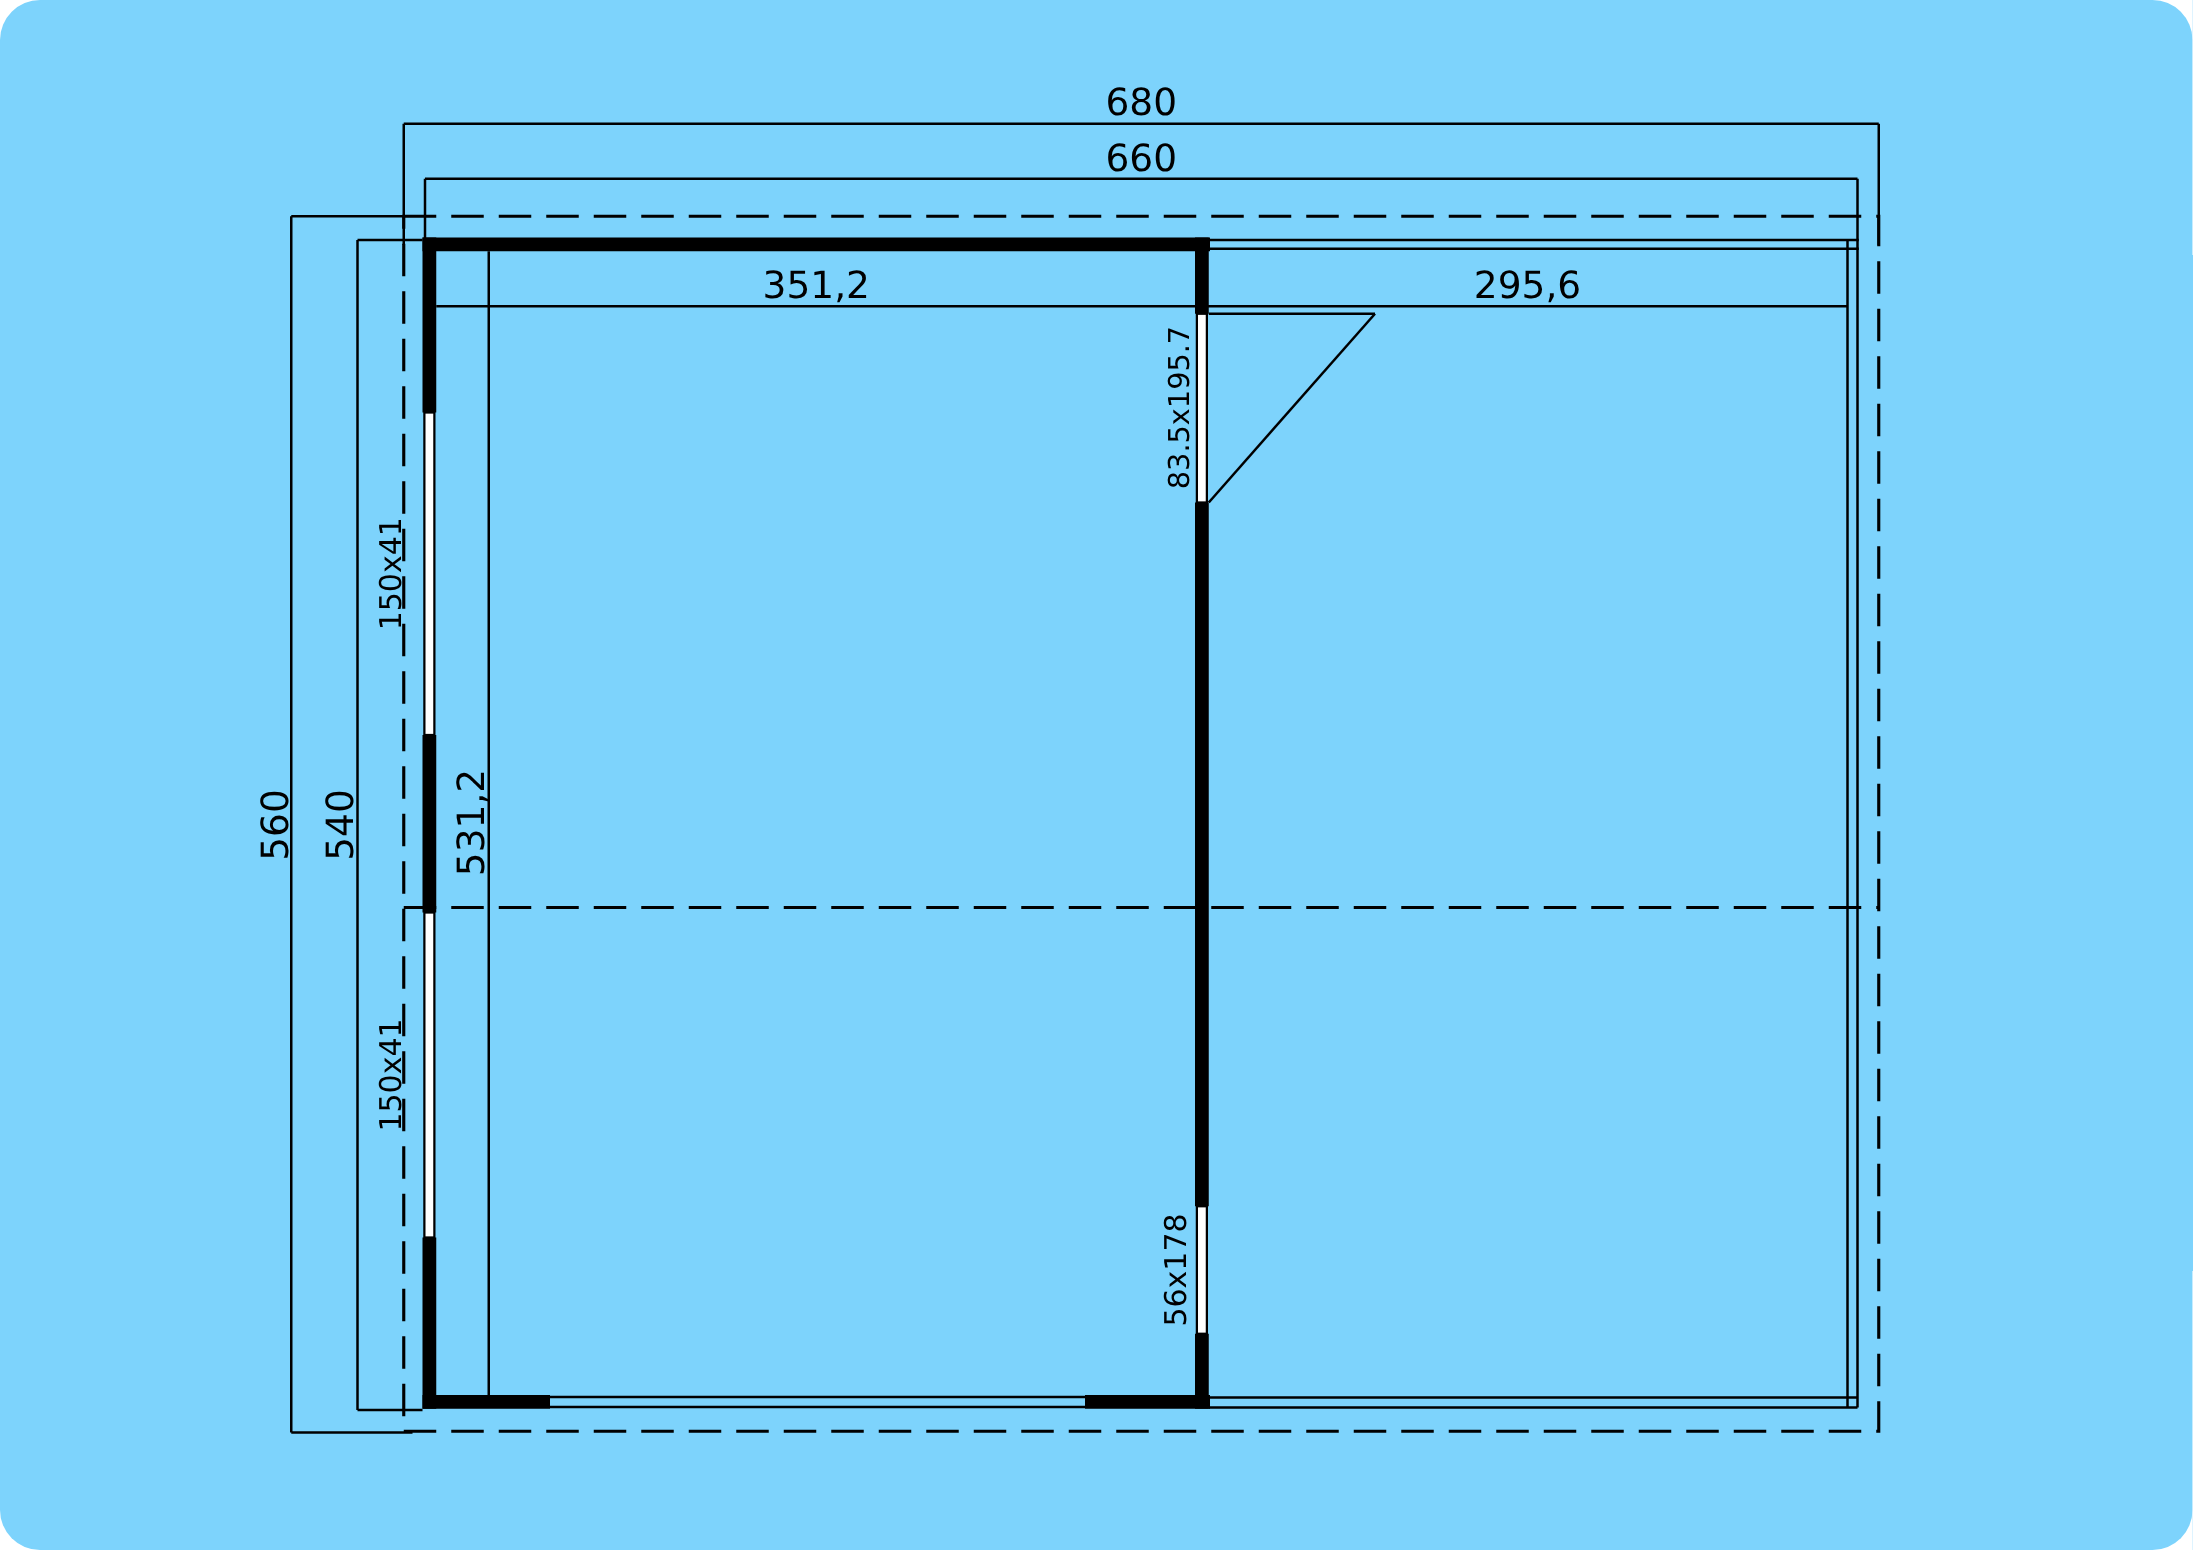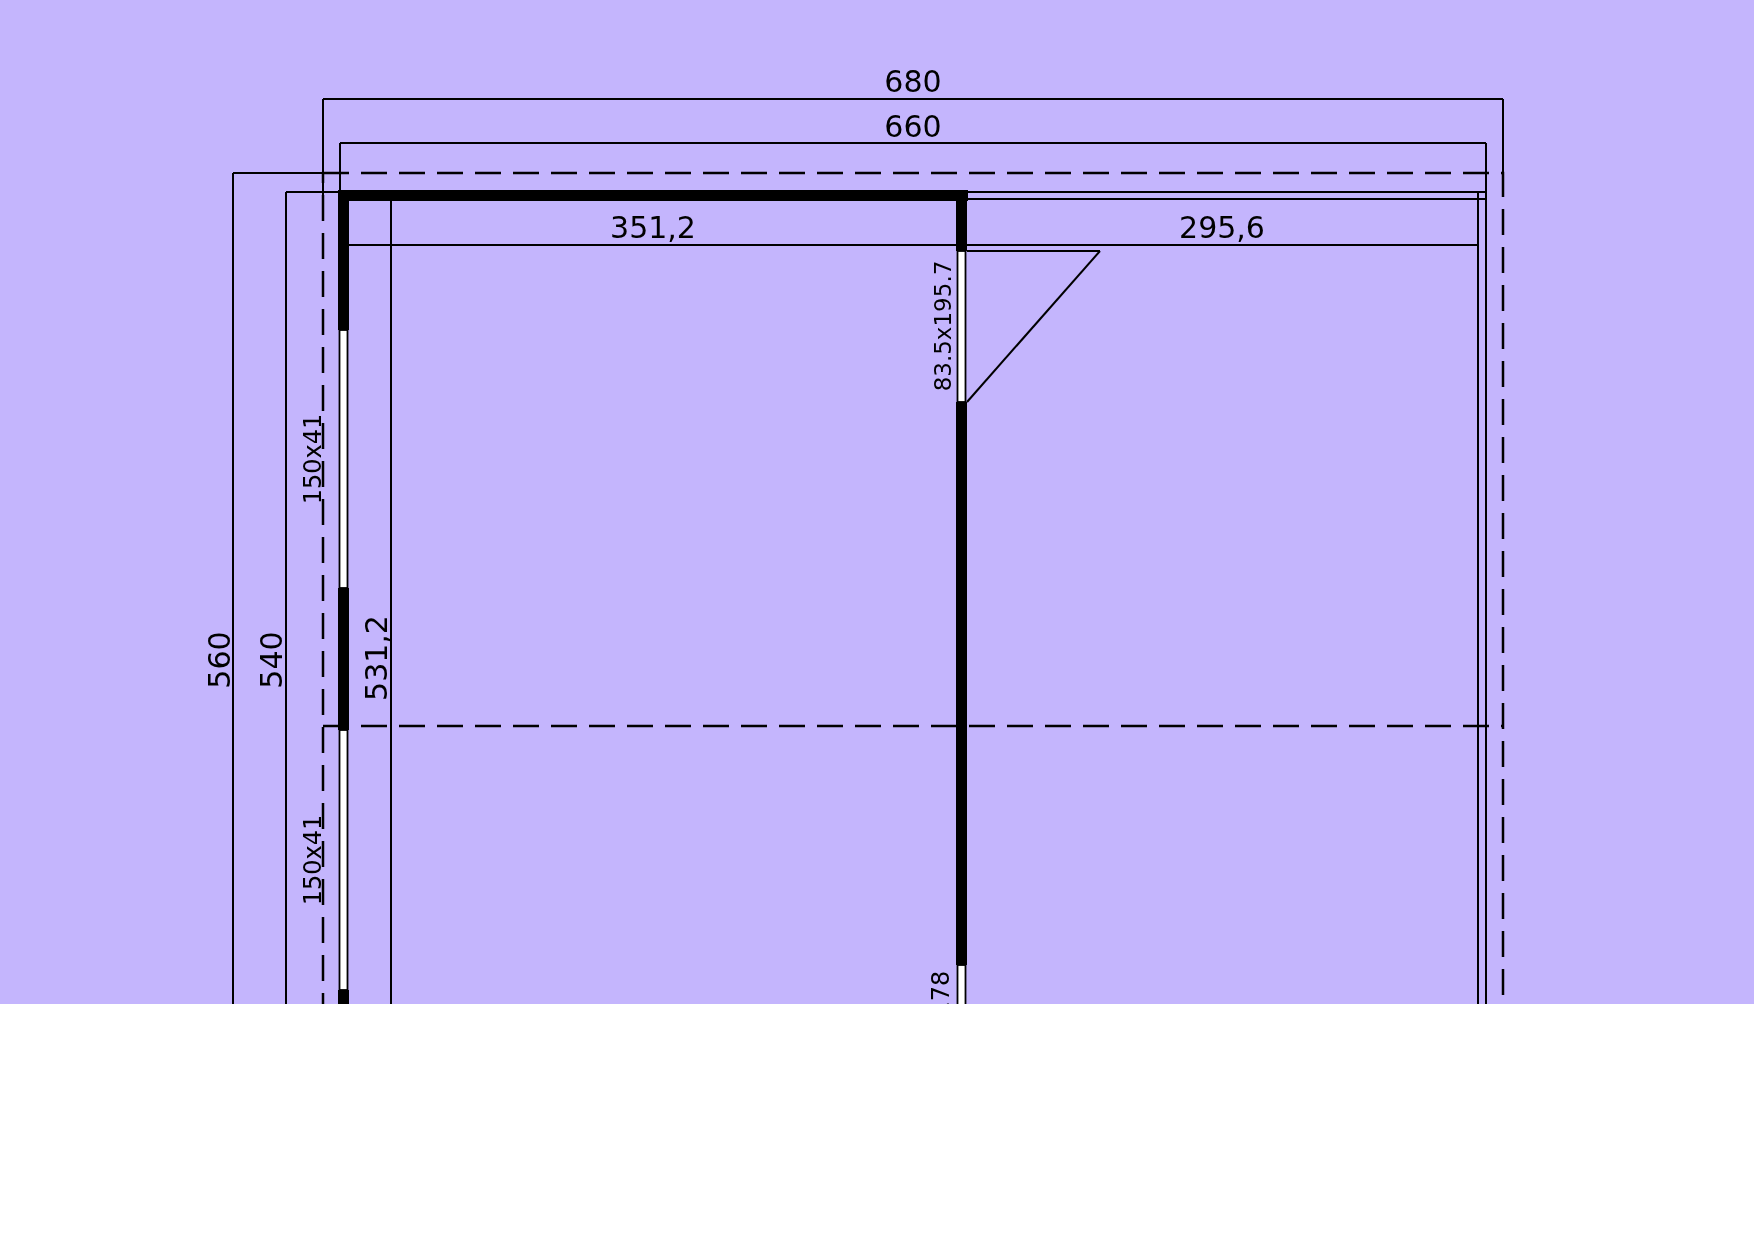--- a/index.html
+++ b/index.html
@@ -1,22 +1,23 @@
 <!DOCTYPE html>
 <html><head>
 <meta charset="utf-8">
 <style>
   html, body { margin: 0; padding: 0; background: #ffffff; }
   .stage {
     position: relative;
     width: 1754px;
-    height: 1004px;
-    background: #c4b5fd;
+    height: 1240px;
+    background: #7dd3fc;
     overflow: hidden;
     font-family: "DejaVu Sans", "Liberation Sans", sans-serif;
+    border-radius: 32px;
   }
   svg text {
     font-family: "DejaVu Sans", "Liberation Sans", sans-serif;
     fill: #000000;
   }
   .dim-label { font-size: 30px; }
   .small-label { font-size: 23px; }
   .win-label { font-size: 24px; }
 </style>
 </head>

